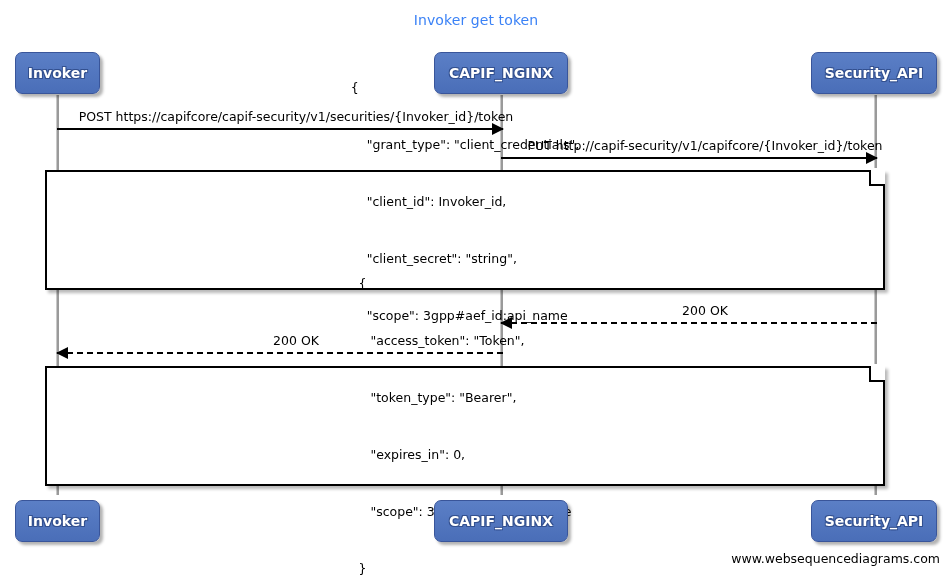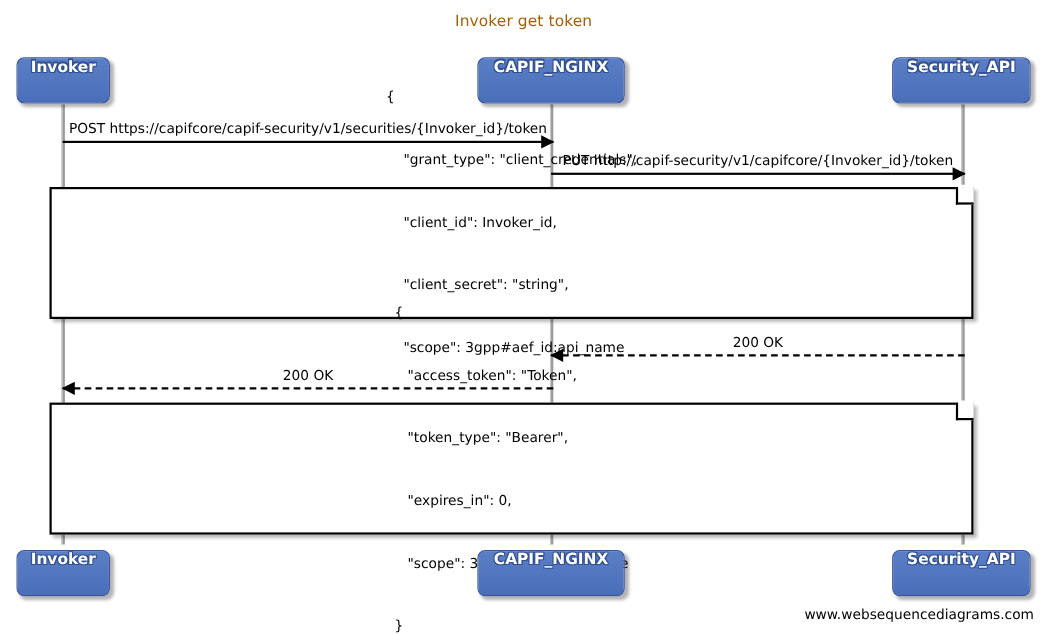--- a/index.html
+++ b/index.html
@@ -19,21 +19,21 @@
   }
 
   
   .diagram-title {
     position: absolute;
     left: 0;
     top: 12px;
     width: 952px;
     text-align: center;
     font-size: 14px;
-    color: #a16207;
+    color: #3b82f6;
     letter-spacing: 0.1px;
   }
 
   
   .lifeline {
     position: absolute;
     width: 3px;
     background: #9a9a9a;
     border-left: 1px solid #c9c9c9;
     box-sizing: border-box;
@@ -44,21 +44,21 @@
     position: absolute;
     box-sizing: border-box;
     background: #4e73bd;
     background: linear-gradient(180deg, #5b7fc6 0%, #4a6eb8 100%);
     border: 1px solid #39559a;
     border-radius: 7px;
     color: #ffffff;
     font-size: 14px;
     font-weight: bold;
     display: flex;
-    align-items: flex-start;
+    align-items: center;
     justify-content: center;
     box-shadow: 3px 3px 3px rgba(0,0,0,0.30);
     text-shadow: -1px -1px 0 #2c4membrane, 0 0 0 #000;
   }
   .participant span {
     text-shadow:
       -1px -1px 0 #33508f,
        1px -1px 0 #33508f,
       -1px  1px 0 #33508f,
        1px  1px 0 #33508f;
@@ -102,20 +102,21 @@
   }
   .msg .label {
     position: absolute;
     bottom: 4px;
     left: 0;
     width: 100%;
     text-align: center;
     font-size: 12.5px;
     color: #000000;
     white-space: nowrap;
+    padding-left: 16px;
   }
 
   
   .note {
     position: absolute;
     box-sizing: border-box;
     background: #ffffff;
     border: 2px solid #000000;
     box-shadow: 3px 3px 3px rgba(0,0,0,0.28);
   }

